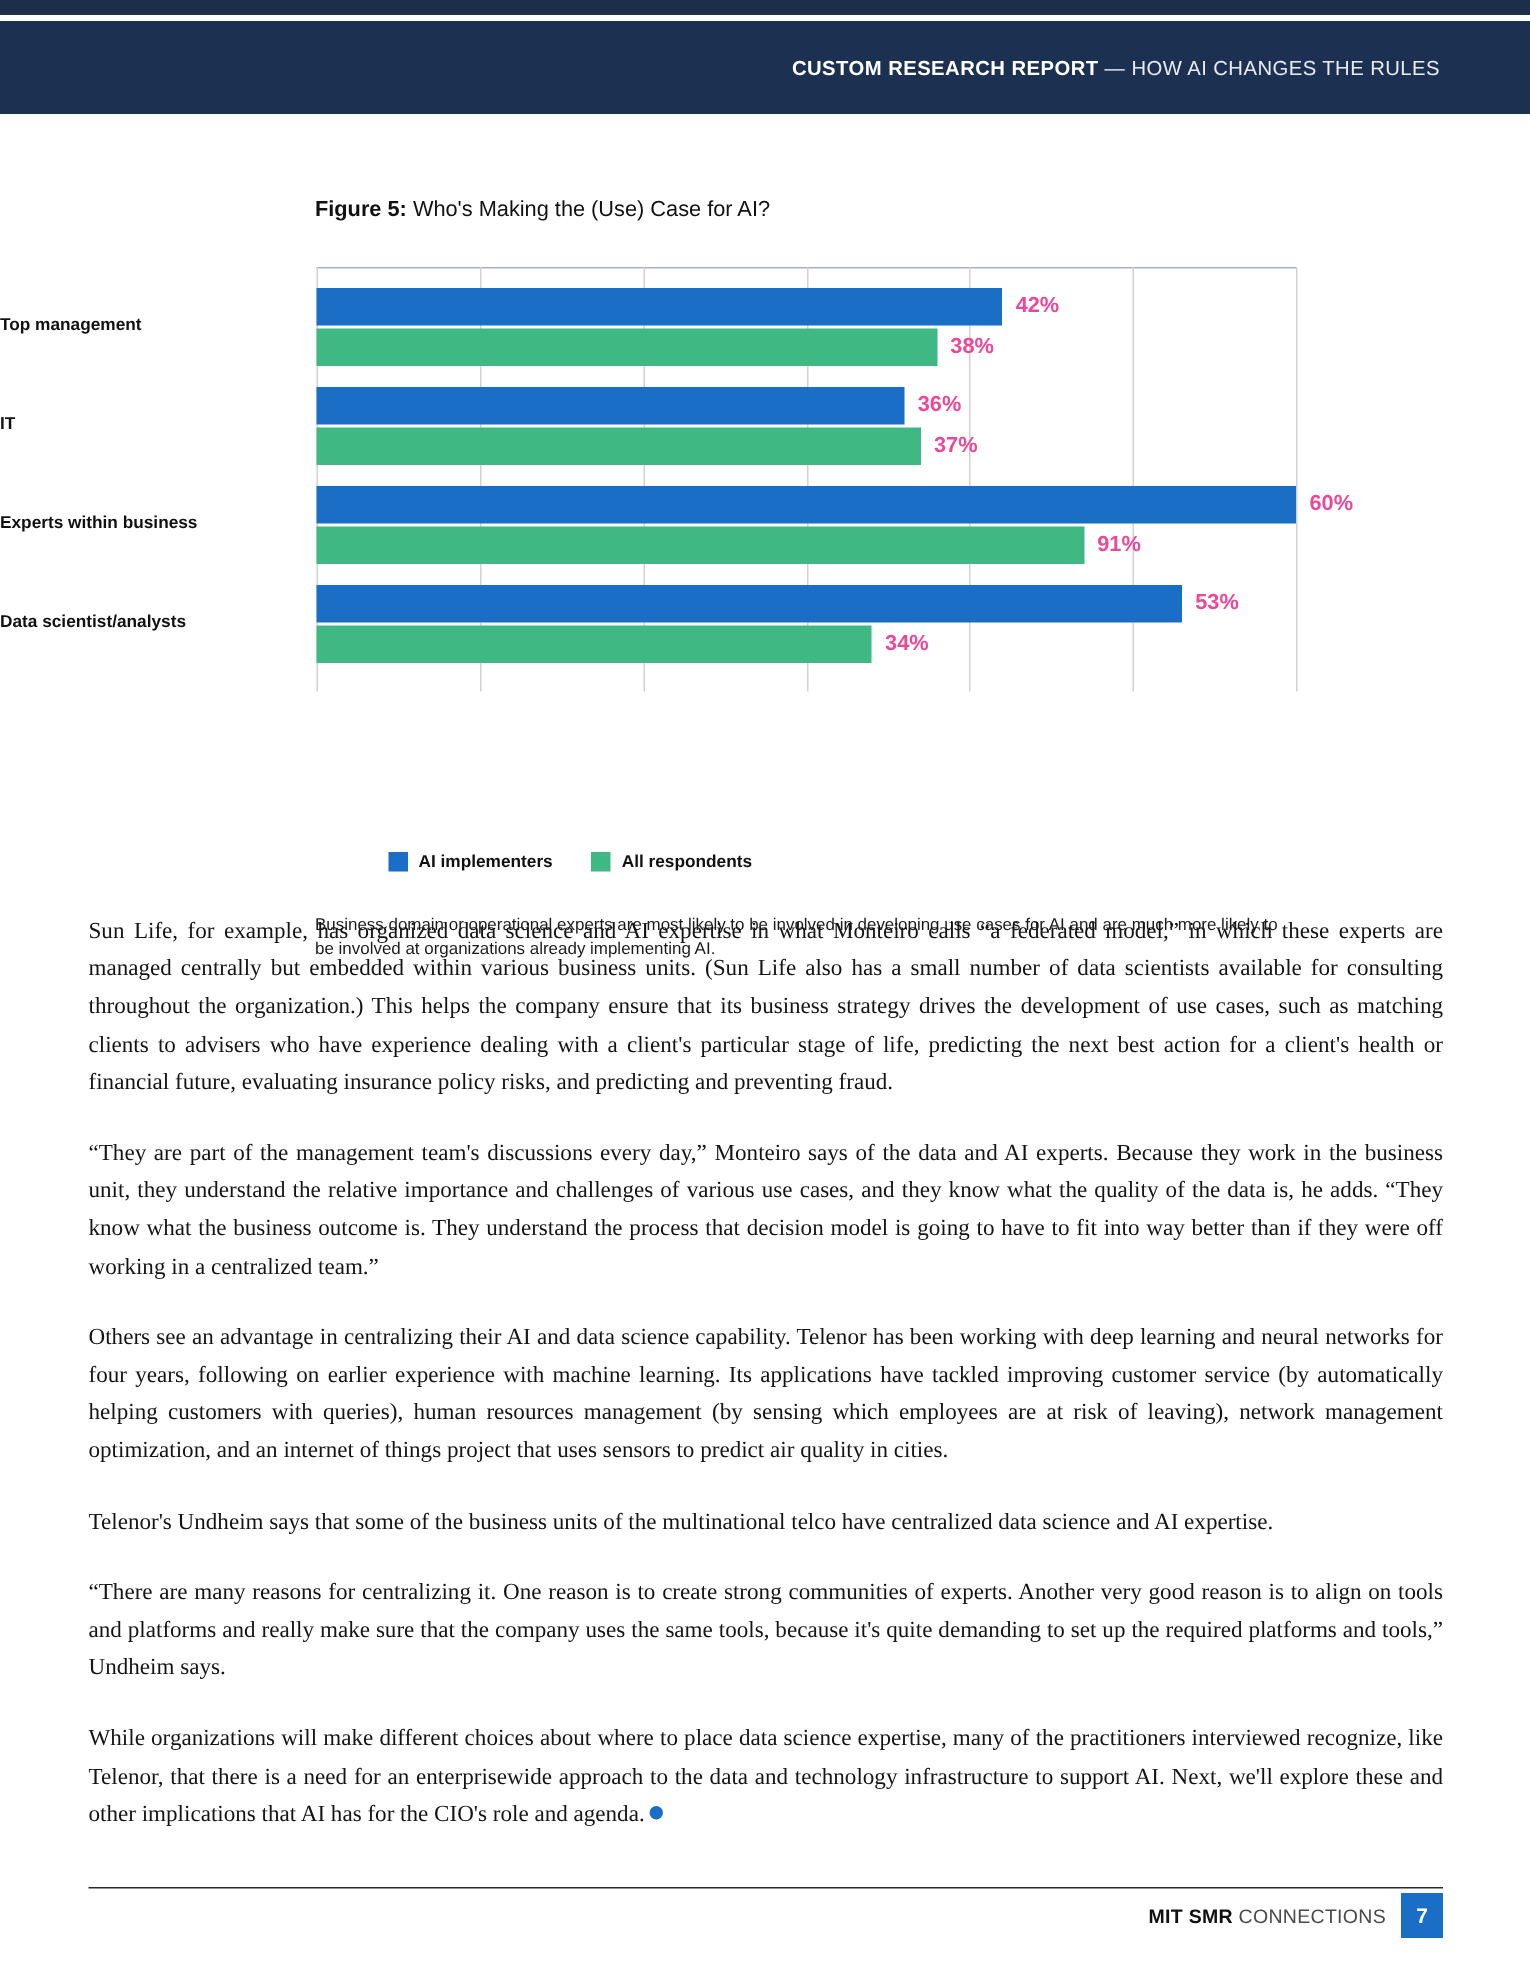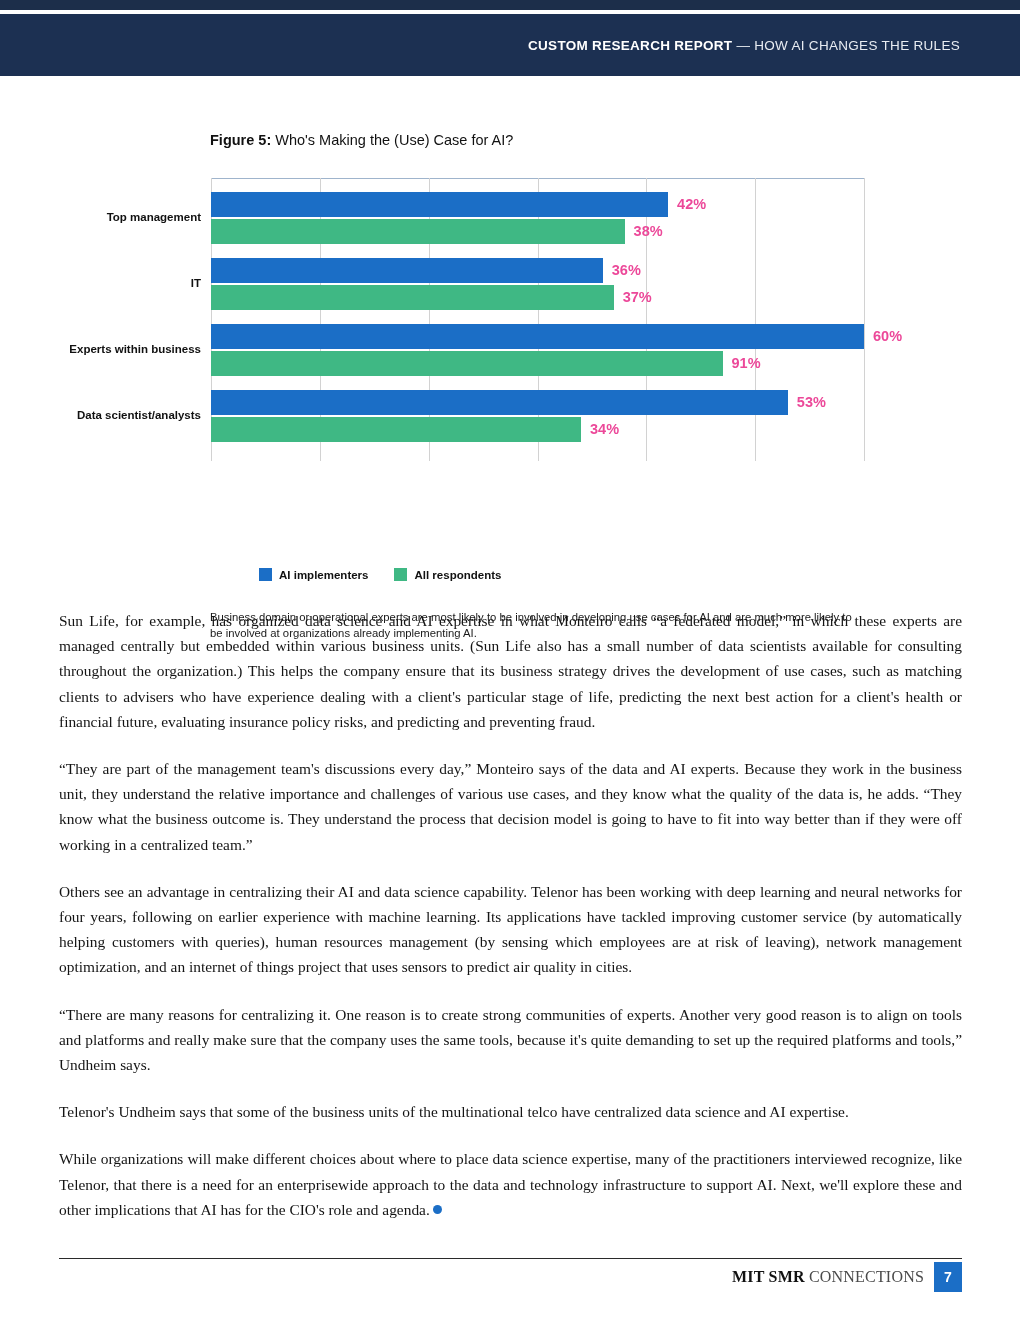--- a/index.html
+++ b/index.html
@@ -129,21 +129,20 @@
     color: #ec4899;
     white-space: nowrap;
     line-height: 25px;
     height: 25px;
   }
 
   .cat-label-box {
     position: absolute;
     left: 0px;
     width: 201px;
-    text-align: right;
     font-family: "Liberation Sans", sans-serif;
     font-weight: bold;
     font-size: 11.5px;
     color: #111111;
     white-space: nowrap;
   }
 
   
   .legend {
     position: absolute;
@@ -222,22 +221,22 @@
   }
   .footer {
     position: absolute;
     right: 58px;
     top: 1262px;
     display: flex;
     align-items: center;
     gap: 10px;
   }
   .footer-brand {
-    font-family: Liberation Serif, serif;
-    font-size: 16px;
+    font-family: Liberation Sans, sans-serif;
+    font-size: 13px;
     color: #4a4a4a;
     white-space: nowrap;
     letter-spacing: 0.2px;
   }
   .footer-brand b { color: #111111; font-weight: bold; }
   .page-box {
     width: 28px;
     height: 30px;
     background: #1b6ec6;
     color: #ffffff;
@@ -318,22 +317,22 @@
       </div>
     </div>
 
   <div class="fig-caption">Business domain or operational experts are most likely to be involved in developing use cases for AI and are much more likely to be involved at organizations already implementing AI.</div>
 </div>
 
 <div class="body-copy" id="body-copy">
     <p>Sun Life, for example, has organized data science and AI expertise in what Monteiro calls “a federated model,” in which these experts are managed centrally but embedded within various business units. (Sun Life also has a small number of data scientists available for consulting throughout the organization.) This helps the company ensure that its business strategy drives the development of use cases, such as matching clients to advisers who have experience dealing with a client's particular stage of life, predicting the next best action for a client's health or financial future, evaluating insurance policy risks, and predicting and preventing fraud.</p>
     <p>“They are part of the management team's discussions every day,” Monteiro says of the data and AI experts. Because they work in the business unit, they understand the relative importance and challenges of various use cases, and they know what the quality of the data is, he adds. “They know what the business outcome is. They understand the process that decision model is going to have to fit into way better than if they were off working in a centralized team.”</p>
     <p>Others see an advantage in centralizing their AI and data science capability. Telenor has been working with deep learning and neural networks for four years, following on earlier experience with machine learning. Its applications have tackled improving customer service (by automatically helping customers with queries), human resources management (by sensing which employees are at risk of leaving), network management optimization, and an internet of things project that uses sensors to predict air quality in cities.</p>
+    <p>Telenor's Undheim says that some of the business units of the multinational telco have centralized data science and AI expertise.</p>
     <p>“There are many reasons for centralizing it. One reason is to create strong communities of experts. Another very good reason is to align on tools and platforms and really make sure that the company uses the same tools, because it's quite demanding to set up the required platforms and tools,” Undheim says.</p>
-    <p>Telenor's Undheim says that some of the business units of the multinational telco have centralized data science and AI expertise.</p>
     <p><span>While organizations will make different choices about where to place data science expertise, many of the practitioners interviewed recognize, like Telenor, that there is a need for an enterprisewide approach to the data and technology infrastructure to support AI. Next, we'll explore these and other implications that AI has for the CIO's role and agenda.</span><span class="end-dot"></span></p>
   </div>
 
 <div class="footer-rule"></div>
 <div class="footer">
   <div class="footer-brand">
     <b>MIT SMR</b><span> CONNECTIONS</span>
   </div>
   <div class="page-box">7</div>
 </div>

